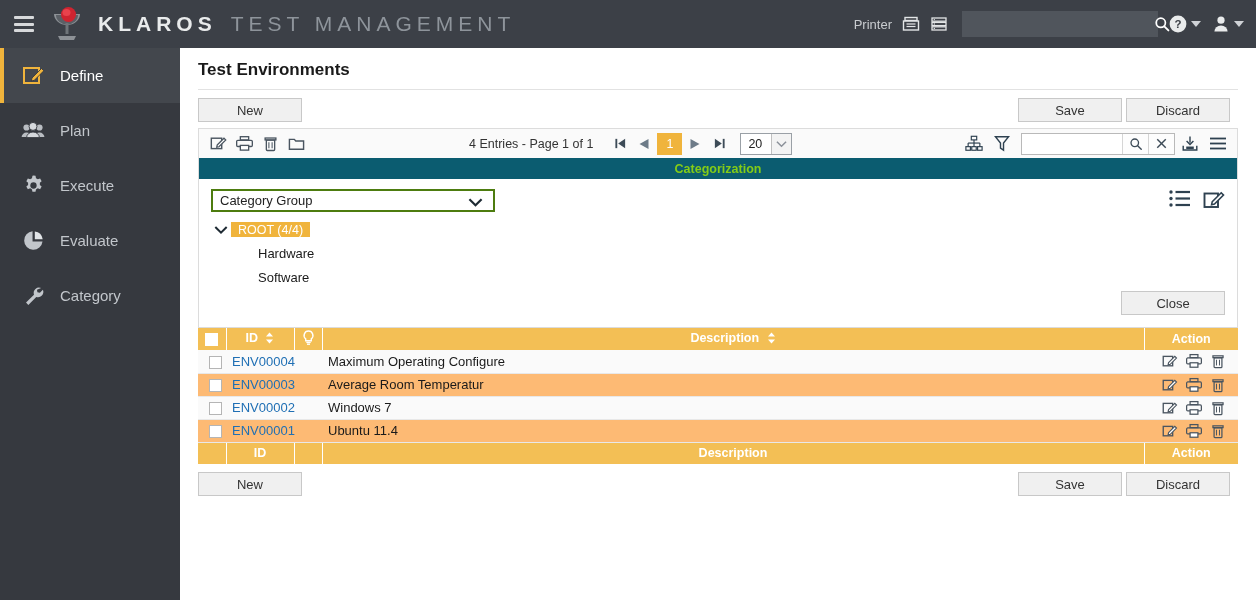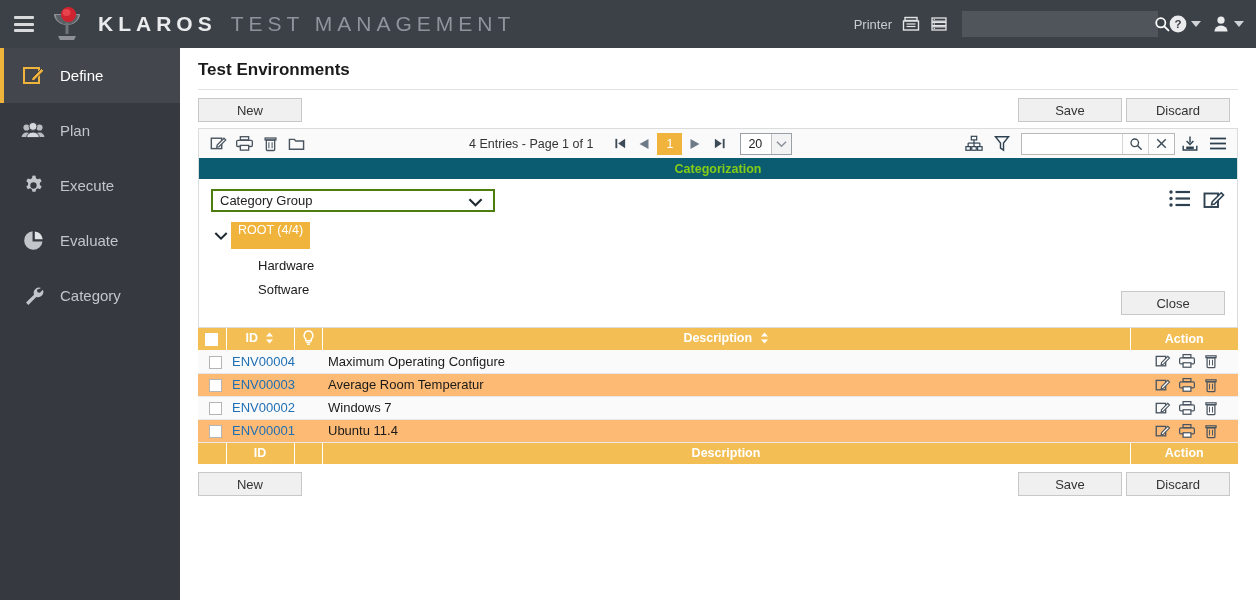--- a/index.html
+++ b/index.html
@@ -162,37 +162,37 @@
     font-size: 13px; cursor: pointer;
   }
   #catgroup-select .val { padding-left: 7px; }
   #catgroup-select .chev { position: absolute; right: 10px; top: 5px; }
 
   .tree { margin-top: 10px; }
   .tree-root { display: flex; align-items: center; }
   .tree-toggle { width: 20px; display:flex; align-items:center; justify-content:center; cursor: pointer; }
   .root-chip {
     background: #f0b43c; color: #ffffff; font-size: 12.5px;
-    padding: 1px 7px 12px 7px; cursor: pointer;
+    padding: 1px 7px 0 7px; cursor: pointer;
   }
   .tree-child { margin-left: 47px; margin-top: 9px; font-size: 13px; color: #1a1a1a; cursor: pointer; }
 
   #catz-tools { position: absolute; right: 12px; top: 10px; display: flex; gap: 12px; }
   #close-btn-row { position: absolute; right: 12px; bottom: 12px; }
 
   
   table#grid { width: 100%; border-collapse: collapse; table-layout: fixed; }
   table#grid th {
     background: #f3bf55; color: #ffffff; font-size: 12.5px; font-weight: bold;
     height: 22px; padding: 0; border-right: 1px solid #ffffff;
   }
   table#grid th.c-check { width: 28px; }
   table#grid th.c-id { width: 68px; }
   table#grid th.c-bulb { width: 28px; }
-  table#grid th.c-action { width: 108px; border-right: none; }
+  table#grid th.c-action { width: 94px; border-right: none; }
   table#grid td {
     font-size: 13px; height: 23px; padding: 0 0 0 6px;
     border-bottom: 1px solid #e8e8e8; color: #1a1a1a;
   }
   table#grid tr.even td { background: #fafafa; }
   table#grid tr.odd td { background: #fdba74; }
   .cell-id a { color: #1f6fb4; text-decoration: none; cursor: pointer; }
   .chk {
     width: 13px; height: 13px; border: 1px solid #b5b5b5; background: #fff;
     display: inline-block; cursor: pointer; vertical-align: middle;

